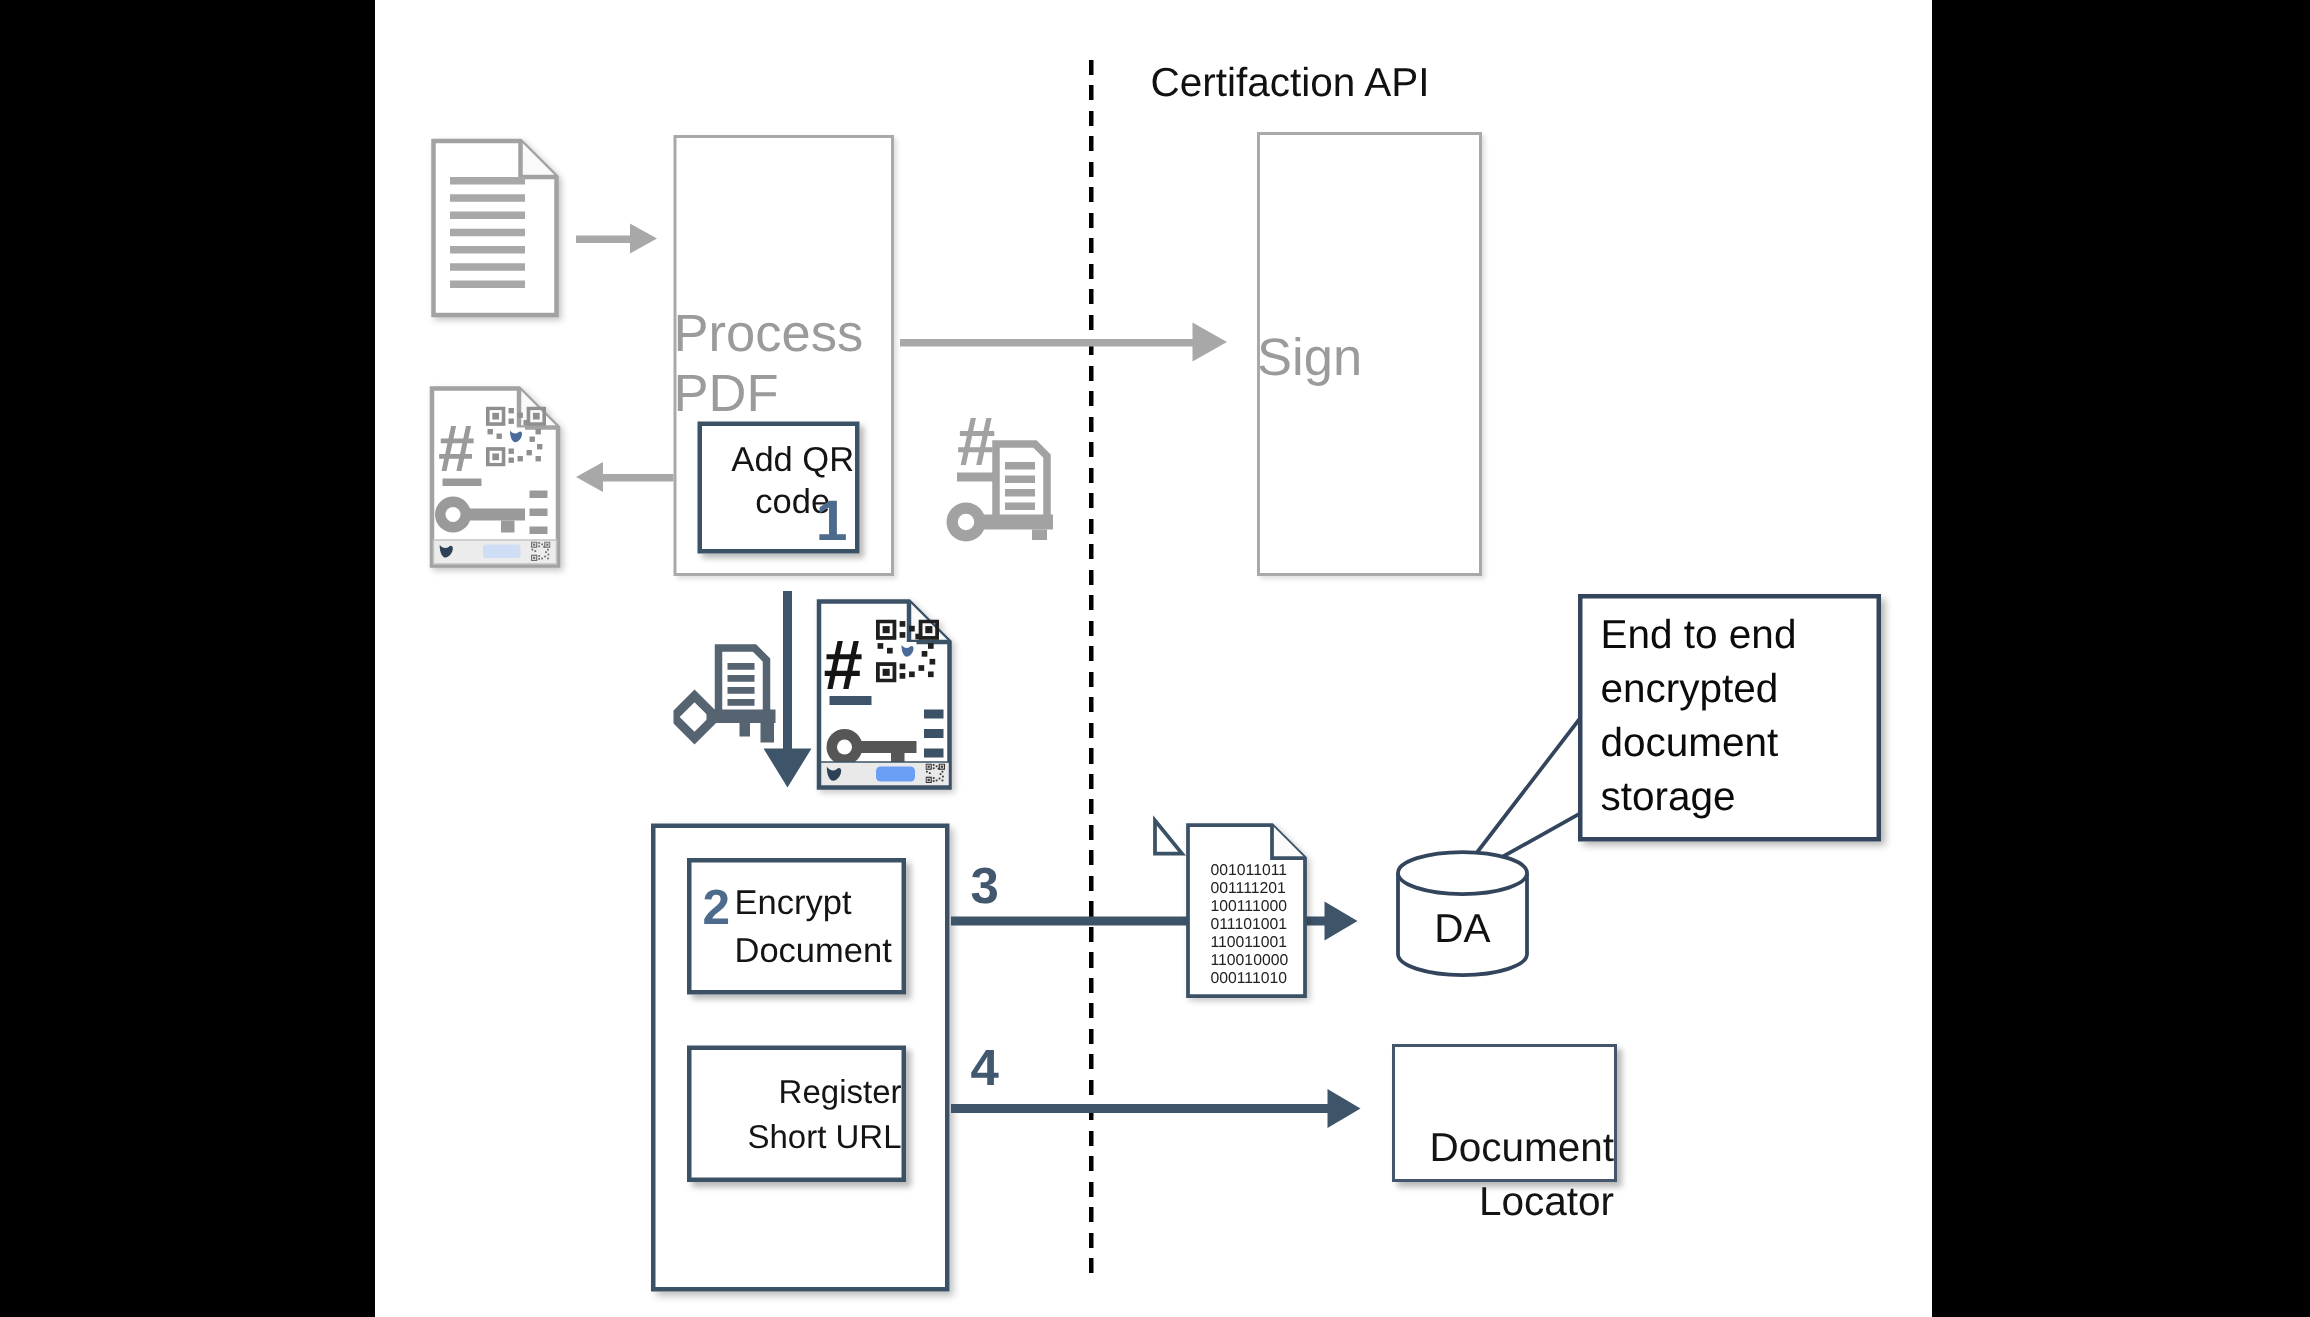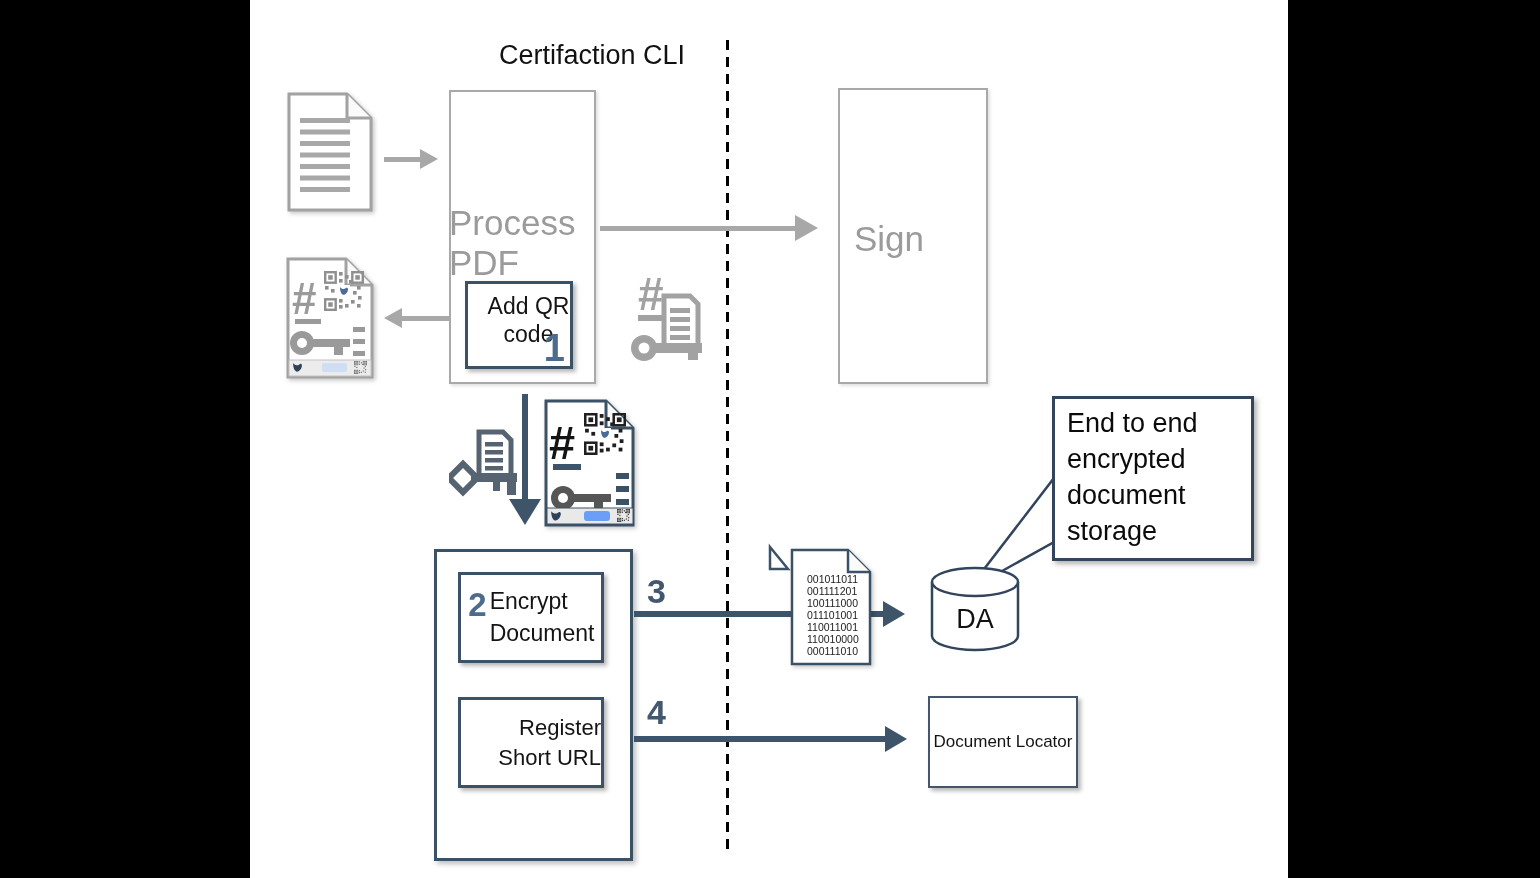--- a/index.html
+++ b/index.html
@@ -64,21 +64,21 @@
           <rect x="33" y="33" width="3.6" height="3.6"></rect>
             <rect x="15" y="34" width="3.6" height="3.6"></rect>
         </g>
       </symbol>
       <symbol id="logo-mark" viewBox="0 0 10 10">
         <path d="M1 1 c1.6 2.2 4 2.6 5.6 1.2 c1.2 -1 2.4 -0.4 2.4 1 c0 3 -2.6 5.6 -4.4 5.6 c-1.8 0 -3.6 -2.6 -3.6 -7.8 z" fill="currentColor"></path>
       </symbol>
     </defs>
   </svg>
 
-  <div class="lane-title" style="left:462px;">Certifaction CLI</div>
+  <div class="lane-title" style="left:730px;">Certifaction API</div>
 
   <div class="dashed-line"></div>
 
   <svg class="abs shadow-svg" style="left:287px;top:92px;" width="86" height="120" viewBox="0 0 86 120">
     <path d="M2 2 H60 L84 26 V118 H2 Z" fill="#fff" stroke="#a2a2a2" stroke-width="3"></path>
     <path d="M60 2 V26 H84" fill="#fafafa" stroke="#a2a2a2" stroke-width="3"></path>
     <g fill="#a8a8a8">
       <rect x="13" y="26" width="50" height="5"></rect>
         <rect x="13" y="37.5" width="50" height="5"></rect>
       <rect x="13" y="49" width="50" height="5"></rect>
@@ -153,21 +153,21 @@
         <circle cx="16" cy="82" r="5.5" fill="#fff"></circle>
       <rect x="27" y="77" width="47" height="10"></rect>
         <rect x="60" y="87" width="10" height="7"></rect>
     </g>
   </svg>
 
   <div class="hline" style="left:600px;top:226px;width:196px;height:5px;background:#a8a8a8;"></div>
   <div class="head-r" style="left:795px;top:215px;border-top:13px solid transparent;border-bottom:13px solid transparent;border-left:23px solid #a8a8a8;"></div>
 
   <div class="box-gray" style="left:838px;top:88px;width:146px;height:292px;"></div>
-  <div class="gray-label" style="left:838px;top:219px;width:146px;margin-left:16px;">Sign</div>
+  <div class="gray-label" style="left:838px;top:219px;width:146px;">Sign</div>
 
   <div class="hline" style="left:522px;top:394px;width:6px;height:106px;background:#3e5469;"></div>
   <div class="head-r" style="left:509px;top:499px;border-left:16px solid transparent;border-right:16px solid transparent;border-top:26px solid #3e5469;"></div>
 
   <svg class="abs" style="left:449px;top:428px;" width="72" height="76" viewBox="0 0 72 76">
     <g>
       <path d="M30 4 H54 L62 12 V48 H30 Z" fill="#fff" stroke="#566370" stroke-width="5"></path>
       <g fill="#566370">
         <rect x="36" y="14" width="18" height="4.5"></rect>
           <rect x="36" y="22" width="18" height="4.5"></rect>
@@ -263,15 +263,15 @@
     <text x="47" y="66" text-anchor="middle" font-size="27" fill="#111">DA</text>
   </svg>
 
   <div class="callout">End to end encrypted document storage</div>
 
   <div class="step-num" style="left:647px;top:693px;">4</div>
   <div class="hline" style="left:634px;top:736px;width:252px;height:6px;background:#3e5469;"></div>
   <div class="head-r" style="left:885px;top:726px;border-top:13px solid transparent;border-bottom:13px solid transparent;border-left:22px solid #3e5469;"></div>
 
   <div class="box-navy" style="left:928px;top:696px;width:150px;height:92px;box-sizing:border-box;border-width:2.5px;border-color:#44566b;">
-    <div class="small-box-label" style="font-size:17px;">Document Locator</div>
+    <div class="small-box-label" style="font-size:27px;margin-top:41px;">Document Locator</div>
   </div>
 </div>
 
 </body></html>

